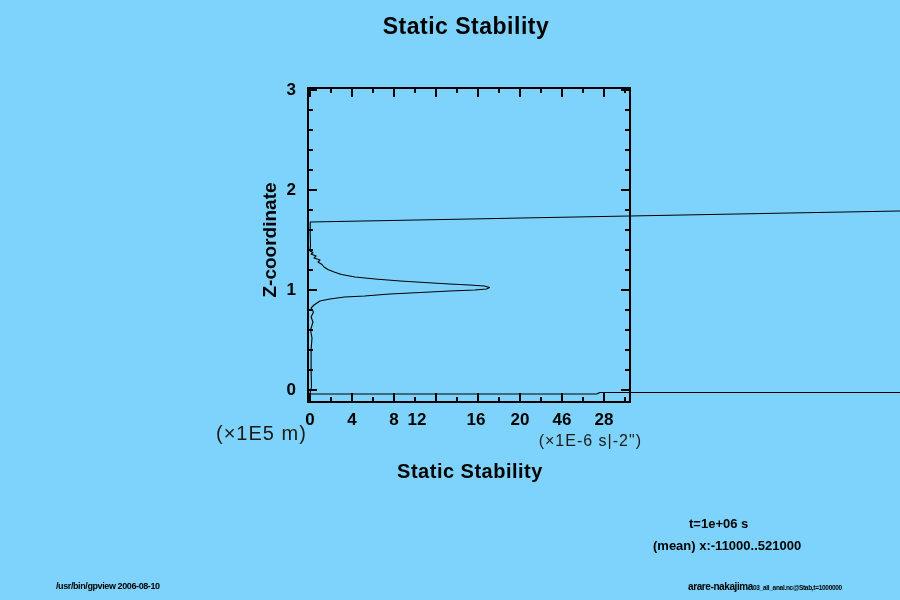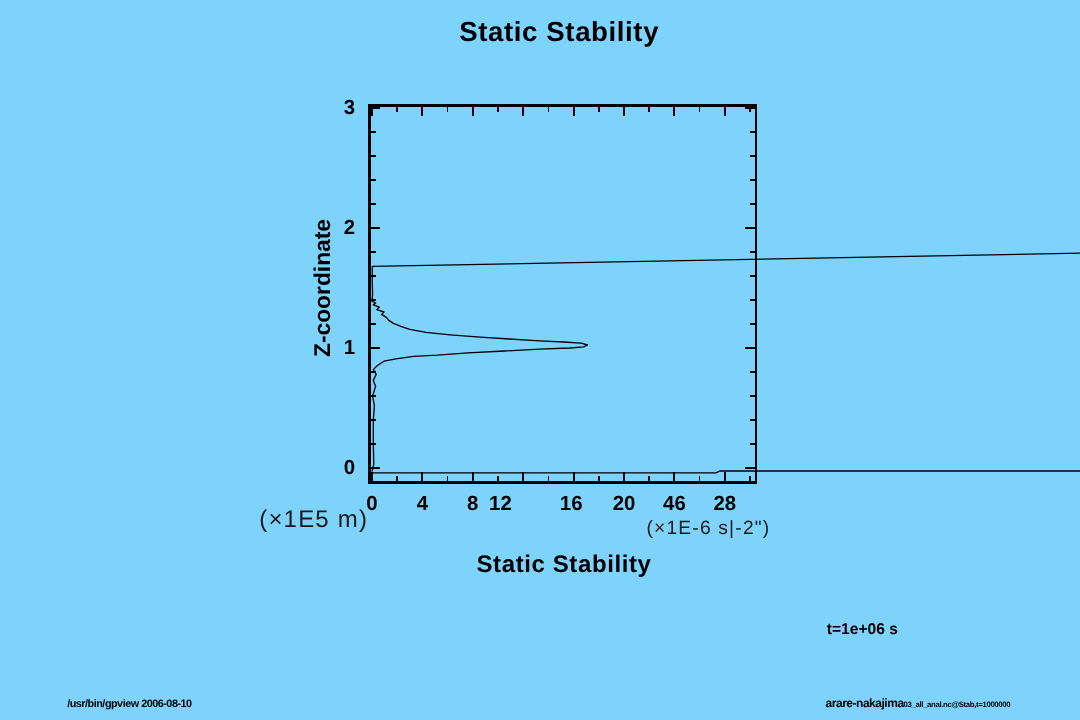--- a/index.html
+++ b/index.html
@@ -120,16 +120,17 @@
       <div class="xtick" style="left: 332px;">4</div>
       <div class="xtick" style="left: 374px;">8</div>
       <div class="xtick" style="left: 397px;">12</div>
       <div class="xtick" style="left: 456px;">16</div>
       <div class="xtick" style="left: 500px;">20</div>
       <div class="xtick" style="left: 542px;">46</div>
       <div class="xtick" style="left: 584px;">28</div>
     </div>
 
   <div class="ann1">t=1e+06 s</div>
+  <div class="ann2">(mean) x:-11000..521000</div>
 
   <div class="footL">/usr/bin/gpview 2006-08-10</div>
   <div class="footR"><span>arare-nakajima</span><span class="sub">03_all_anal.nc@Stab,t=1000000</span></div>
 </div>
 
 </body></html>

